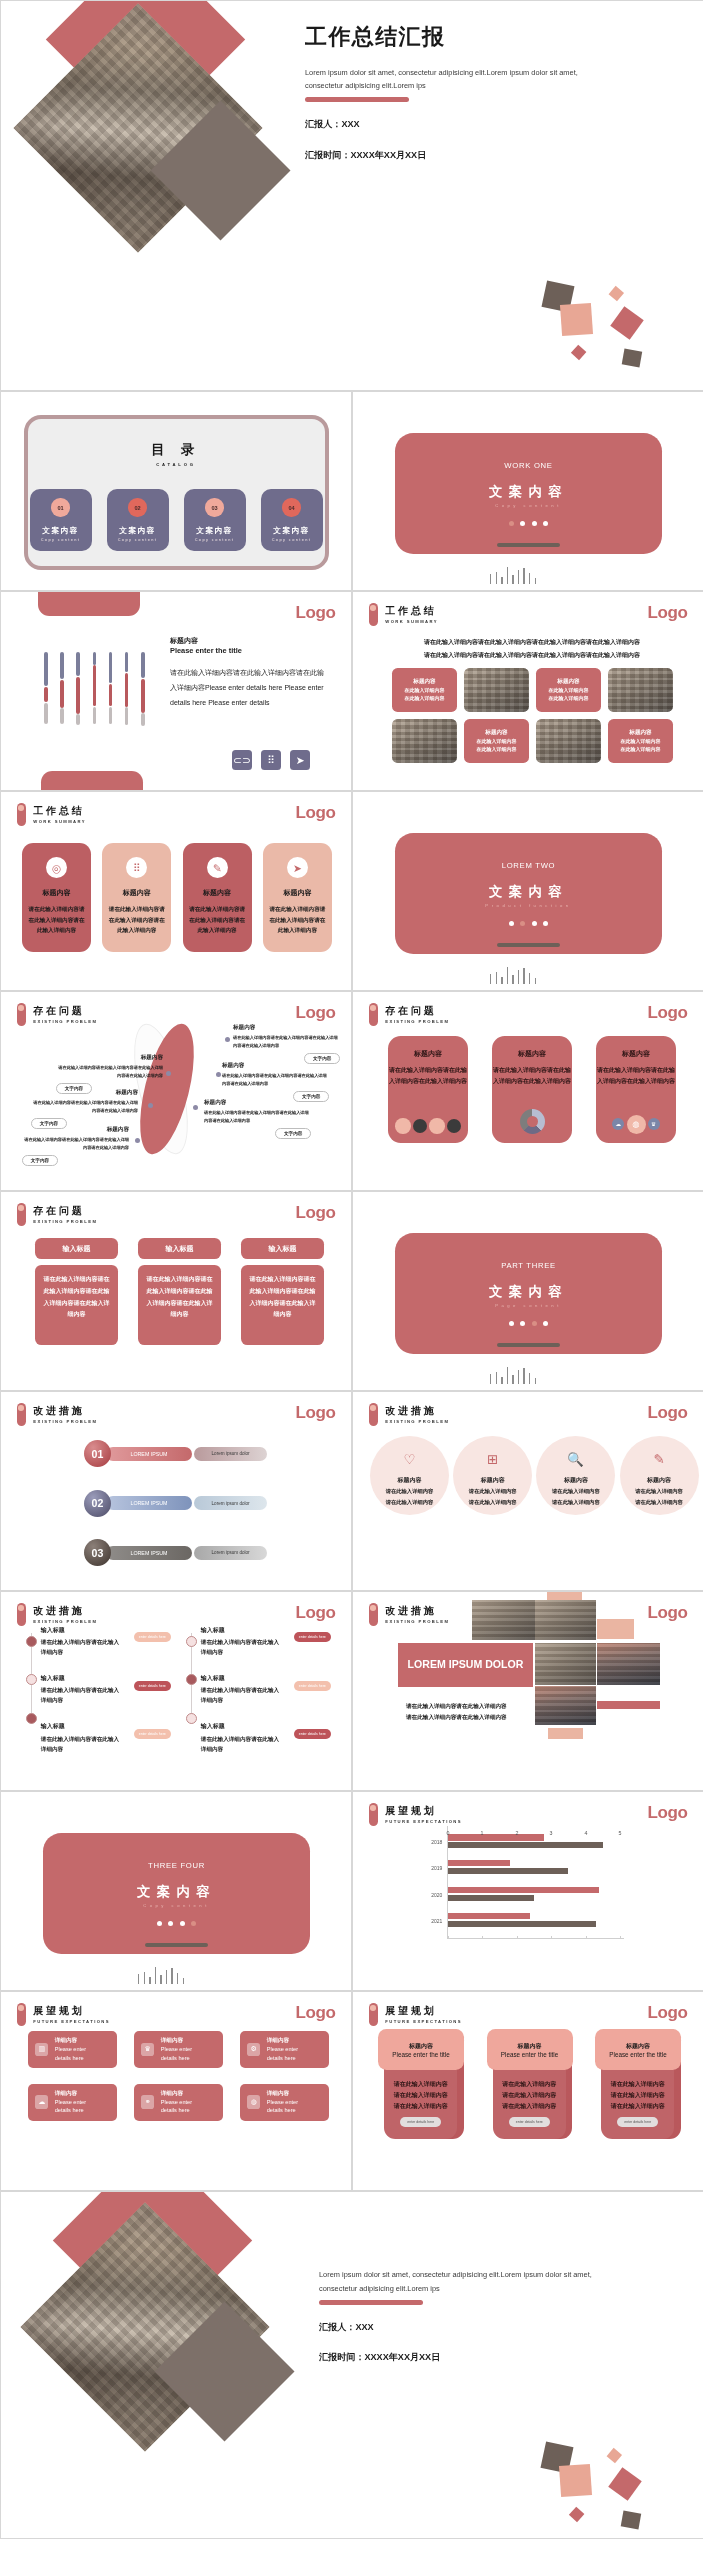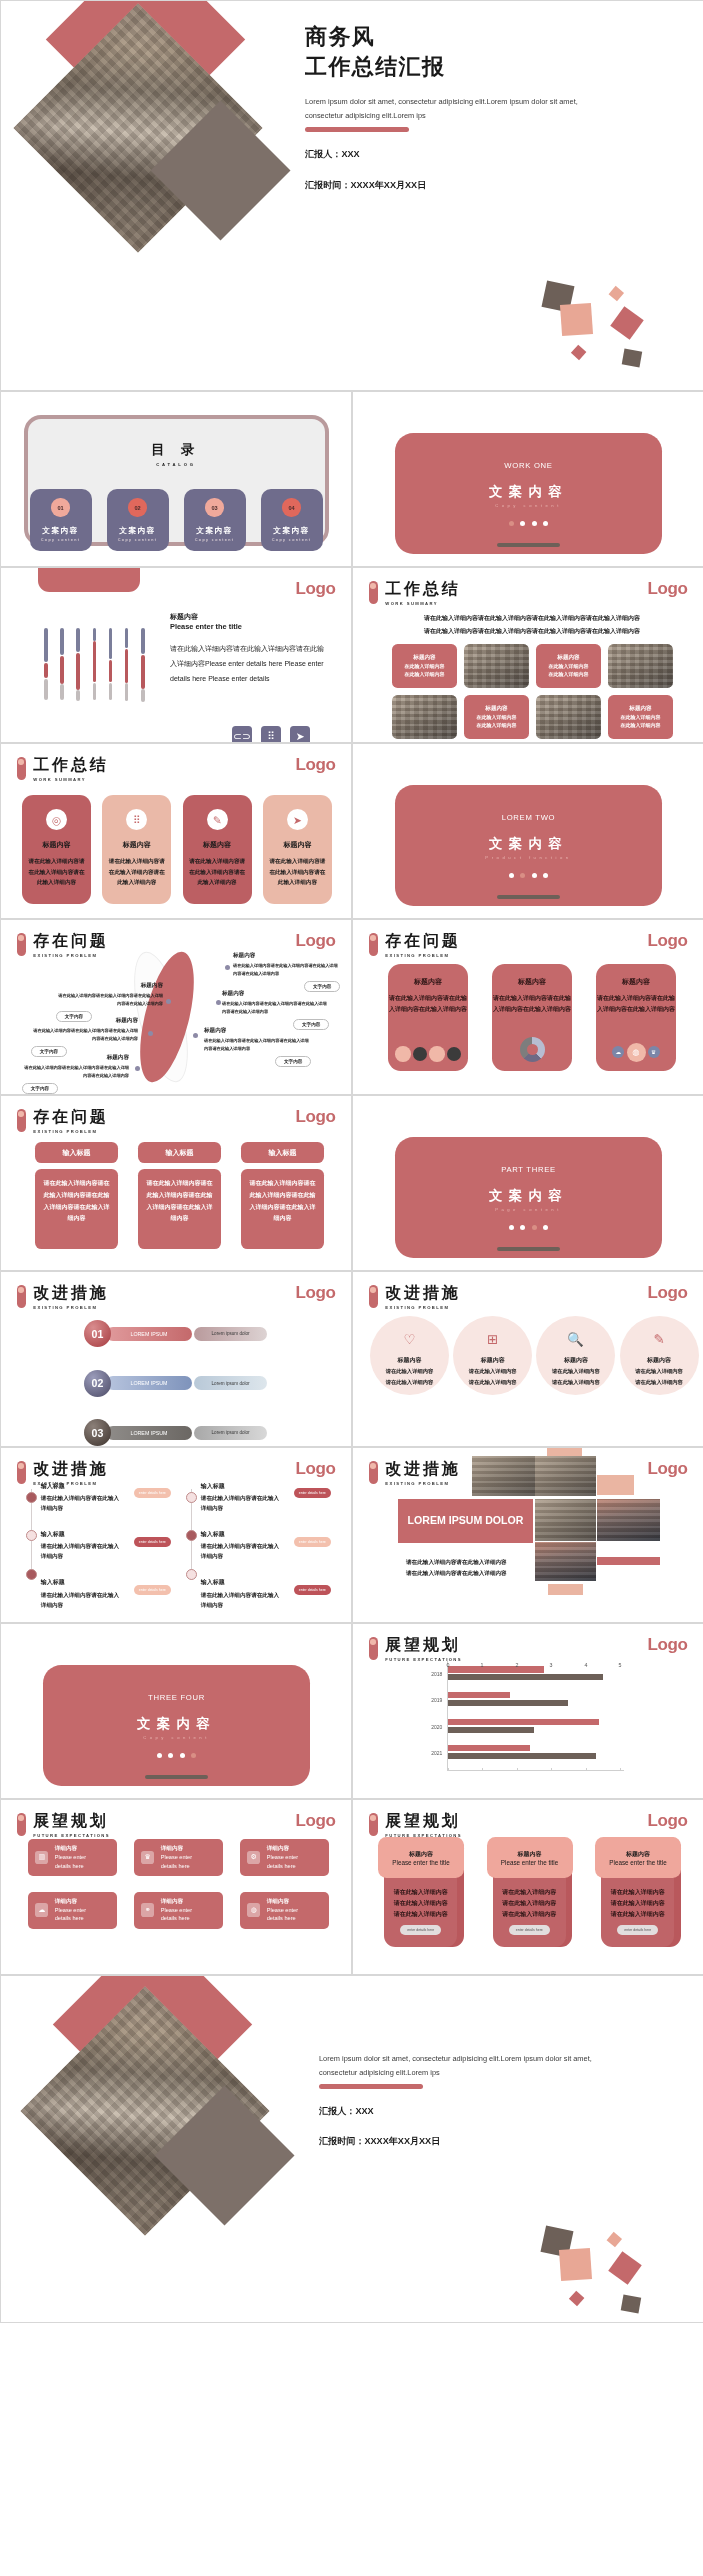--- a/index.html
+++ b/index.html
@@ -4,21 +4,21 @@
 <style>
   * { box-sizing: border-box; margin: 0; padding: 0; }
   body {
     width: 704px;
     background: #ffffff;
     font-family: "Liberation Sans", "DejaVu Sans", sans-serif;
     color: #1a1a1a;
   }
   .deck { width: 704px; display: flex; flex-wrap: wrap; }
   .slide {
-    width: 352px; height: 176px;
+    width: 352px; height: 200px;
     background: #fff;
     border: 0.7px solid #d7d7d7;
     position: relative; overflow: hidden;
   }
   .slide.full { width: 704px; height: 391px; }
   .slide.full2 { width: 704px; height: 348px; }
 
   
   .cover-art { position:absolute; left:7px; top:0; width:296px; height:100%; }
   .dia { position:absolute; transform: rotate(45deg); }
@@ -48,21 +48,21 @@
   .c-sq2 { width:31px;height:31px;background:#e8a795;transform:rotate(-4deg);left:560px;top:303px;}
   .c-sq3 { width:24px;height:24px;background:#c4696b;transform:rotate(36deg);left:614px;top:310px;}
   .c-sq4 { width:10.6px;height:10.6px;background:#e8a795;transform:rotate(40deg);left:610px;top:287px;}
   .c-sq5 { width:11.3px;height:11.3px;background:#c4696b;transform:rotate(42deg);left:572px;top:346px;}
   .c-sq6 { width:18.3px;height:15.5px;background:#6d6058;transform:rotate(10deg);left:622px;top:349px;}
 
   
   .shdr { position:absolute; left:15.5px; top:11.3px; display:flex; align-items:center; gap:7.7px; }
   .pill { width:9.1px;height:22.5px;border-radius:5px;background:#c4696b;position:relative; }
   .pill::after{content:"";position:absolute;left:1.8px;top:2.1px;width:5.6px;height:5.6px;border-radius:50%;background:#f0b8ab;}
-  .shdr-cn { font-size:16px;font-weight:700;letter-spacing:2.8px;line-height:1.2; }
+  .shdr-cn { font-size:10px;font-weight:700;letter-spacing:2.8px;line-height:1.2; }
   .shdr-en { font-size:4.2px;font-weight:700;letter-spacing:1.4px;color:#333;margin-top:2.1px; }
   .logo { position:absolute; right:15.5px; top:11.3px; font-size:17px; font-weight:700; color:#c4696b; letter-spacing:-0.4px; }
 
   
   .toc-frame{position:absolute;left:22.5px;top:22.5px;right:22.5px;bottom:20px;border:4.2px solid #b99a9c;border-radius:17px;background:#eeeeee;}
   .toc-title{text-align:center;margin-top:22.5px;font-size:13.4px;font-weight:700;letter-spacing:6.3px;}
   .toc-title-en{text-align:center;font-size:4.2px;font-weight:700;letter-spacing:2.8px;margin-top:2.8px;}
   .toc-cards{display:flex;justify-content:center;gap:15px;margin-top:22.5px;}
   .toc-card{width:62px;height:62px;border-radius:10px;background:#6f6c8c;display:flex;flex-direction:column;align-items:center;justify-content:center;}
   .toc-num{width:18.3px;height:18.3px;border-radius:50%;display:flex;align-items:center;justify-content:center;font-size:5.6px;font-weight:700;color:#4a2b2b;}
@@ -221,21 +221,20 @@
 
 <div class="deck">
 
   <div class="slide full">
     <div class="cover-art">
       <div class="dia dia-red"></div>
       <div class="dia dia-photo"></div>
       <div class="dia dia-grey"></div>
     </div>
     <div class="cover-txt">
-      <div class="cover-h1">商务风</div>
       <div class="cover-h1">工作总结汇报</div>
       <div class="cover-sub">Lorem ipsum dolor sit amet, consectetur adipisicing elit.Lorem ipsum dolor sit amet, consectetur adipisicing elit.Lorem ips</div>
       <div class="cover-rule"></div>
       <div class="cover-meta">汇报人：XXX</div>
       <div class="cover-meta">汇报时间：XXXX年XX月XX日</div>
     </div>
     <div class="conf c-sq1"></div>
     <div class="conf c-sq2"></div>
     <div class="conf c-sq3"></div>
     <div class="conf c-sq4"></div>

